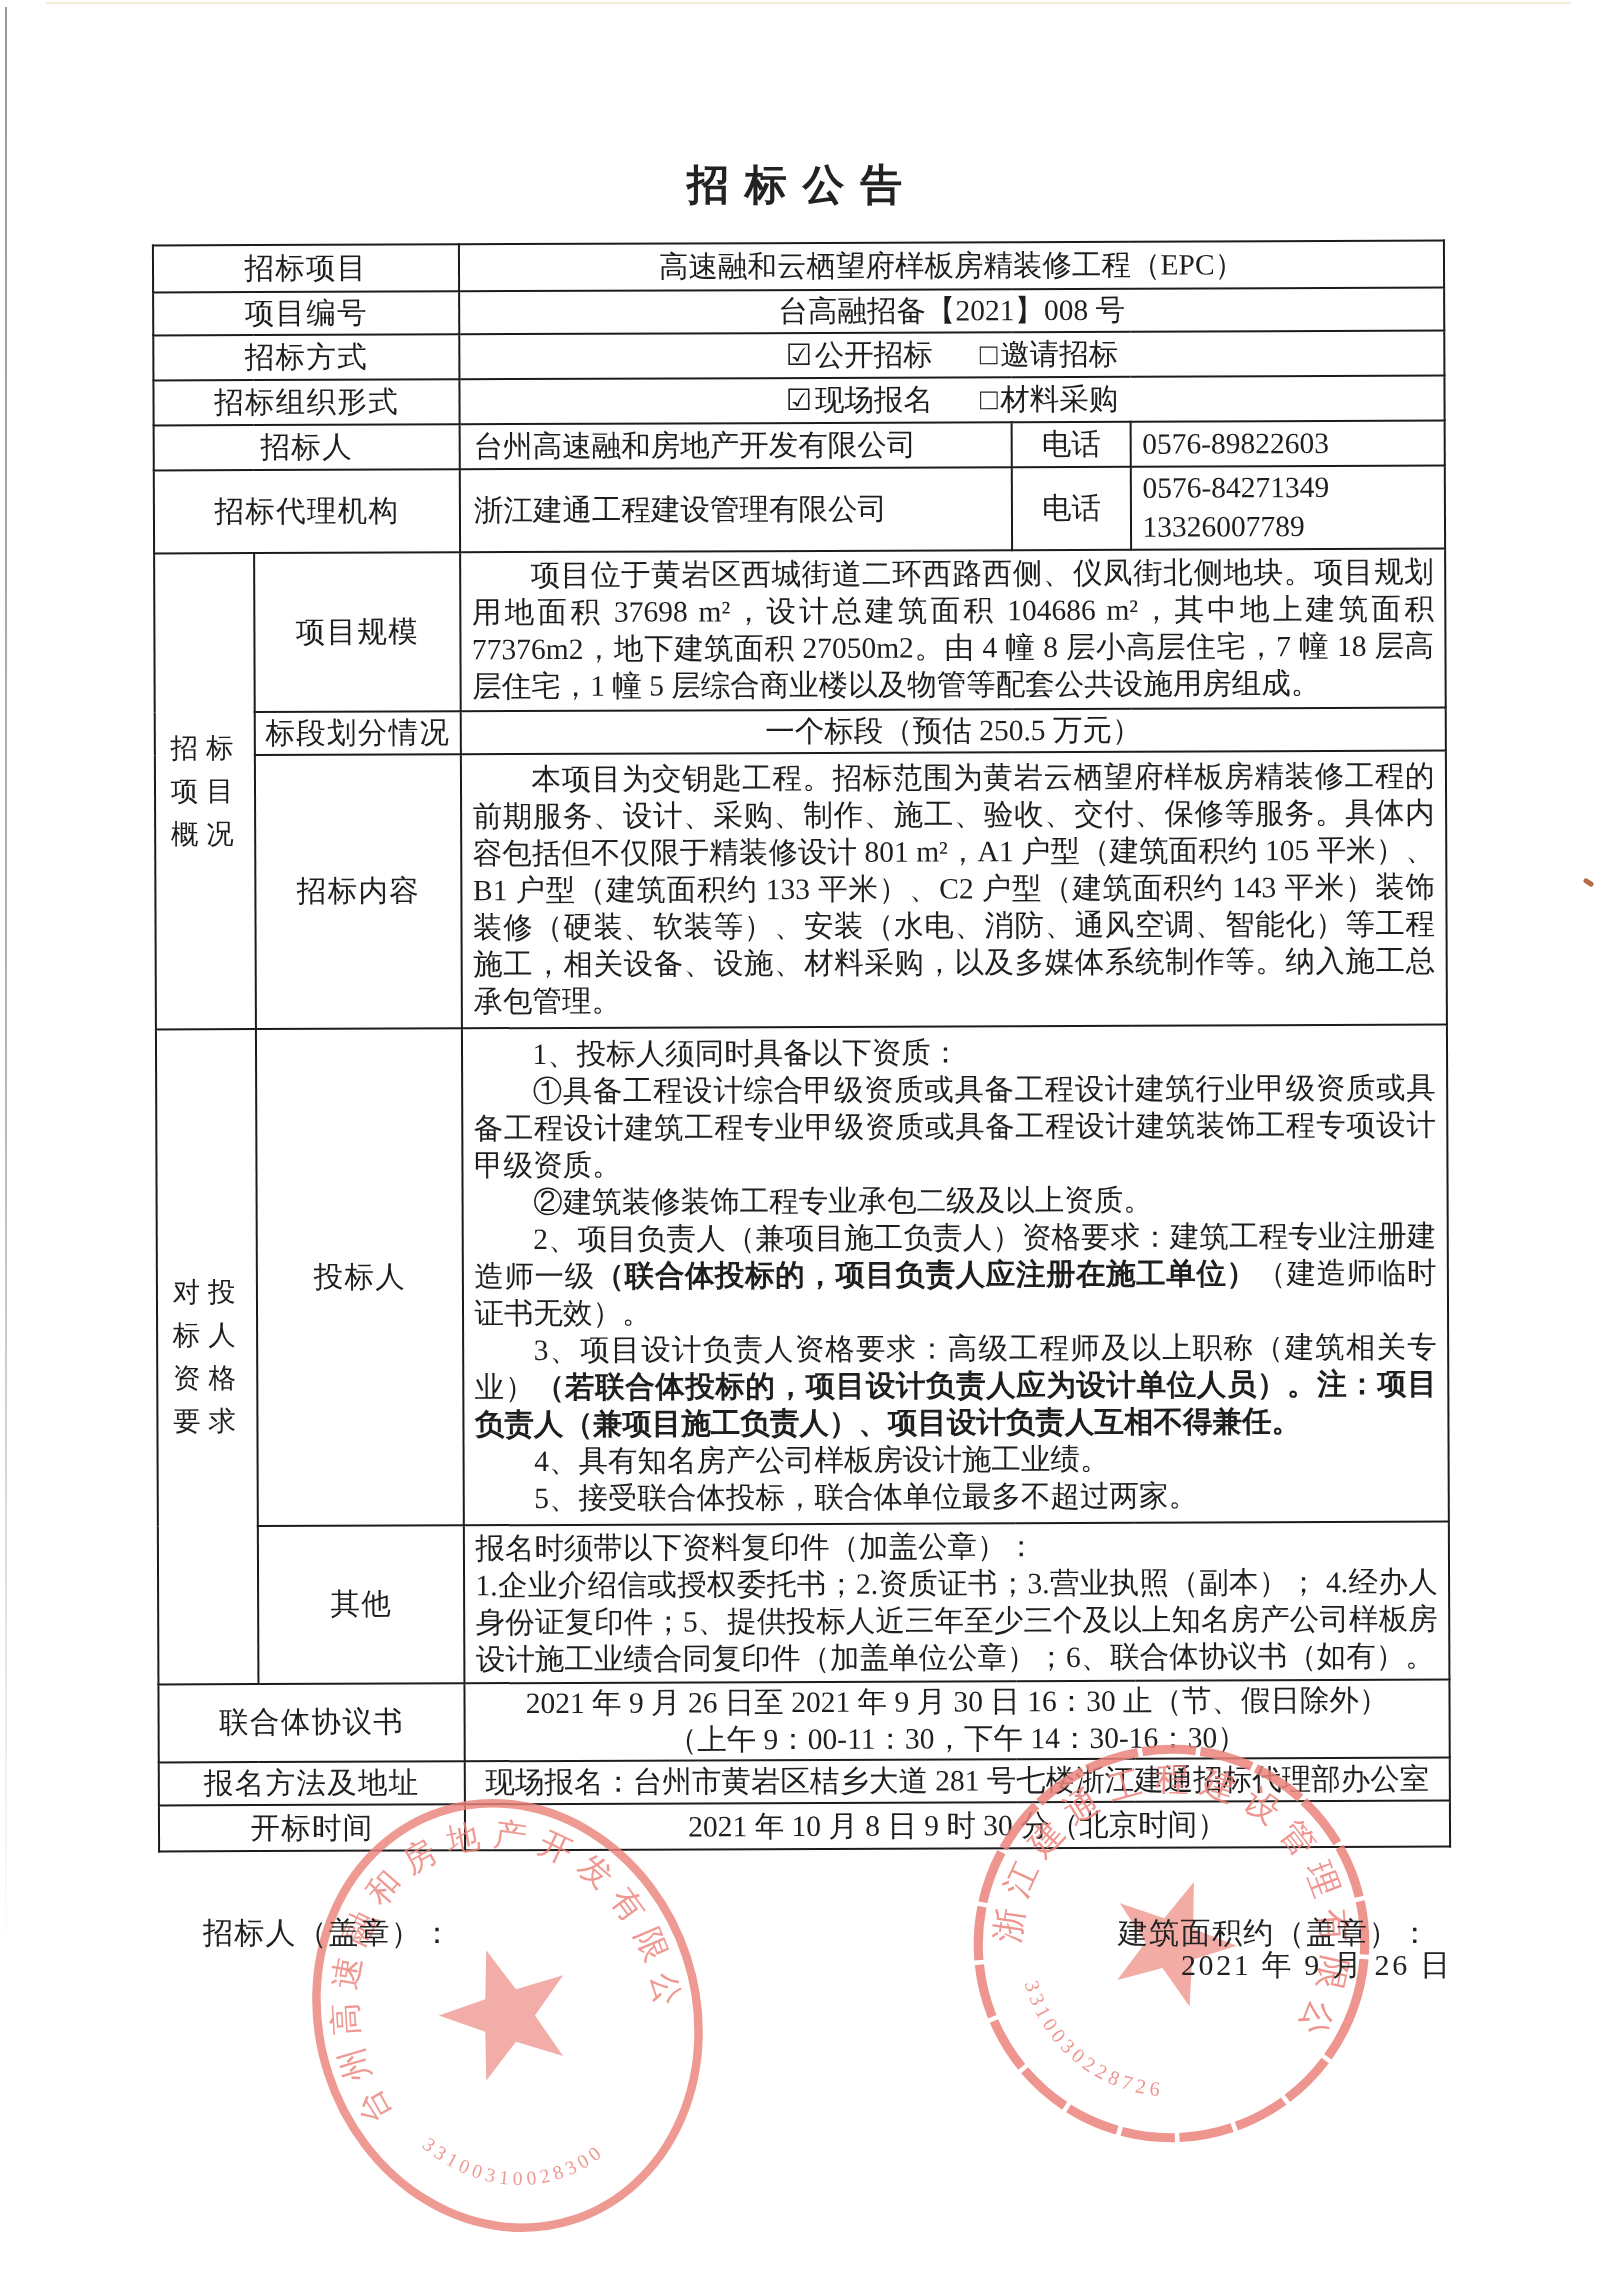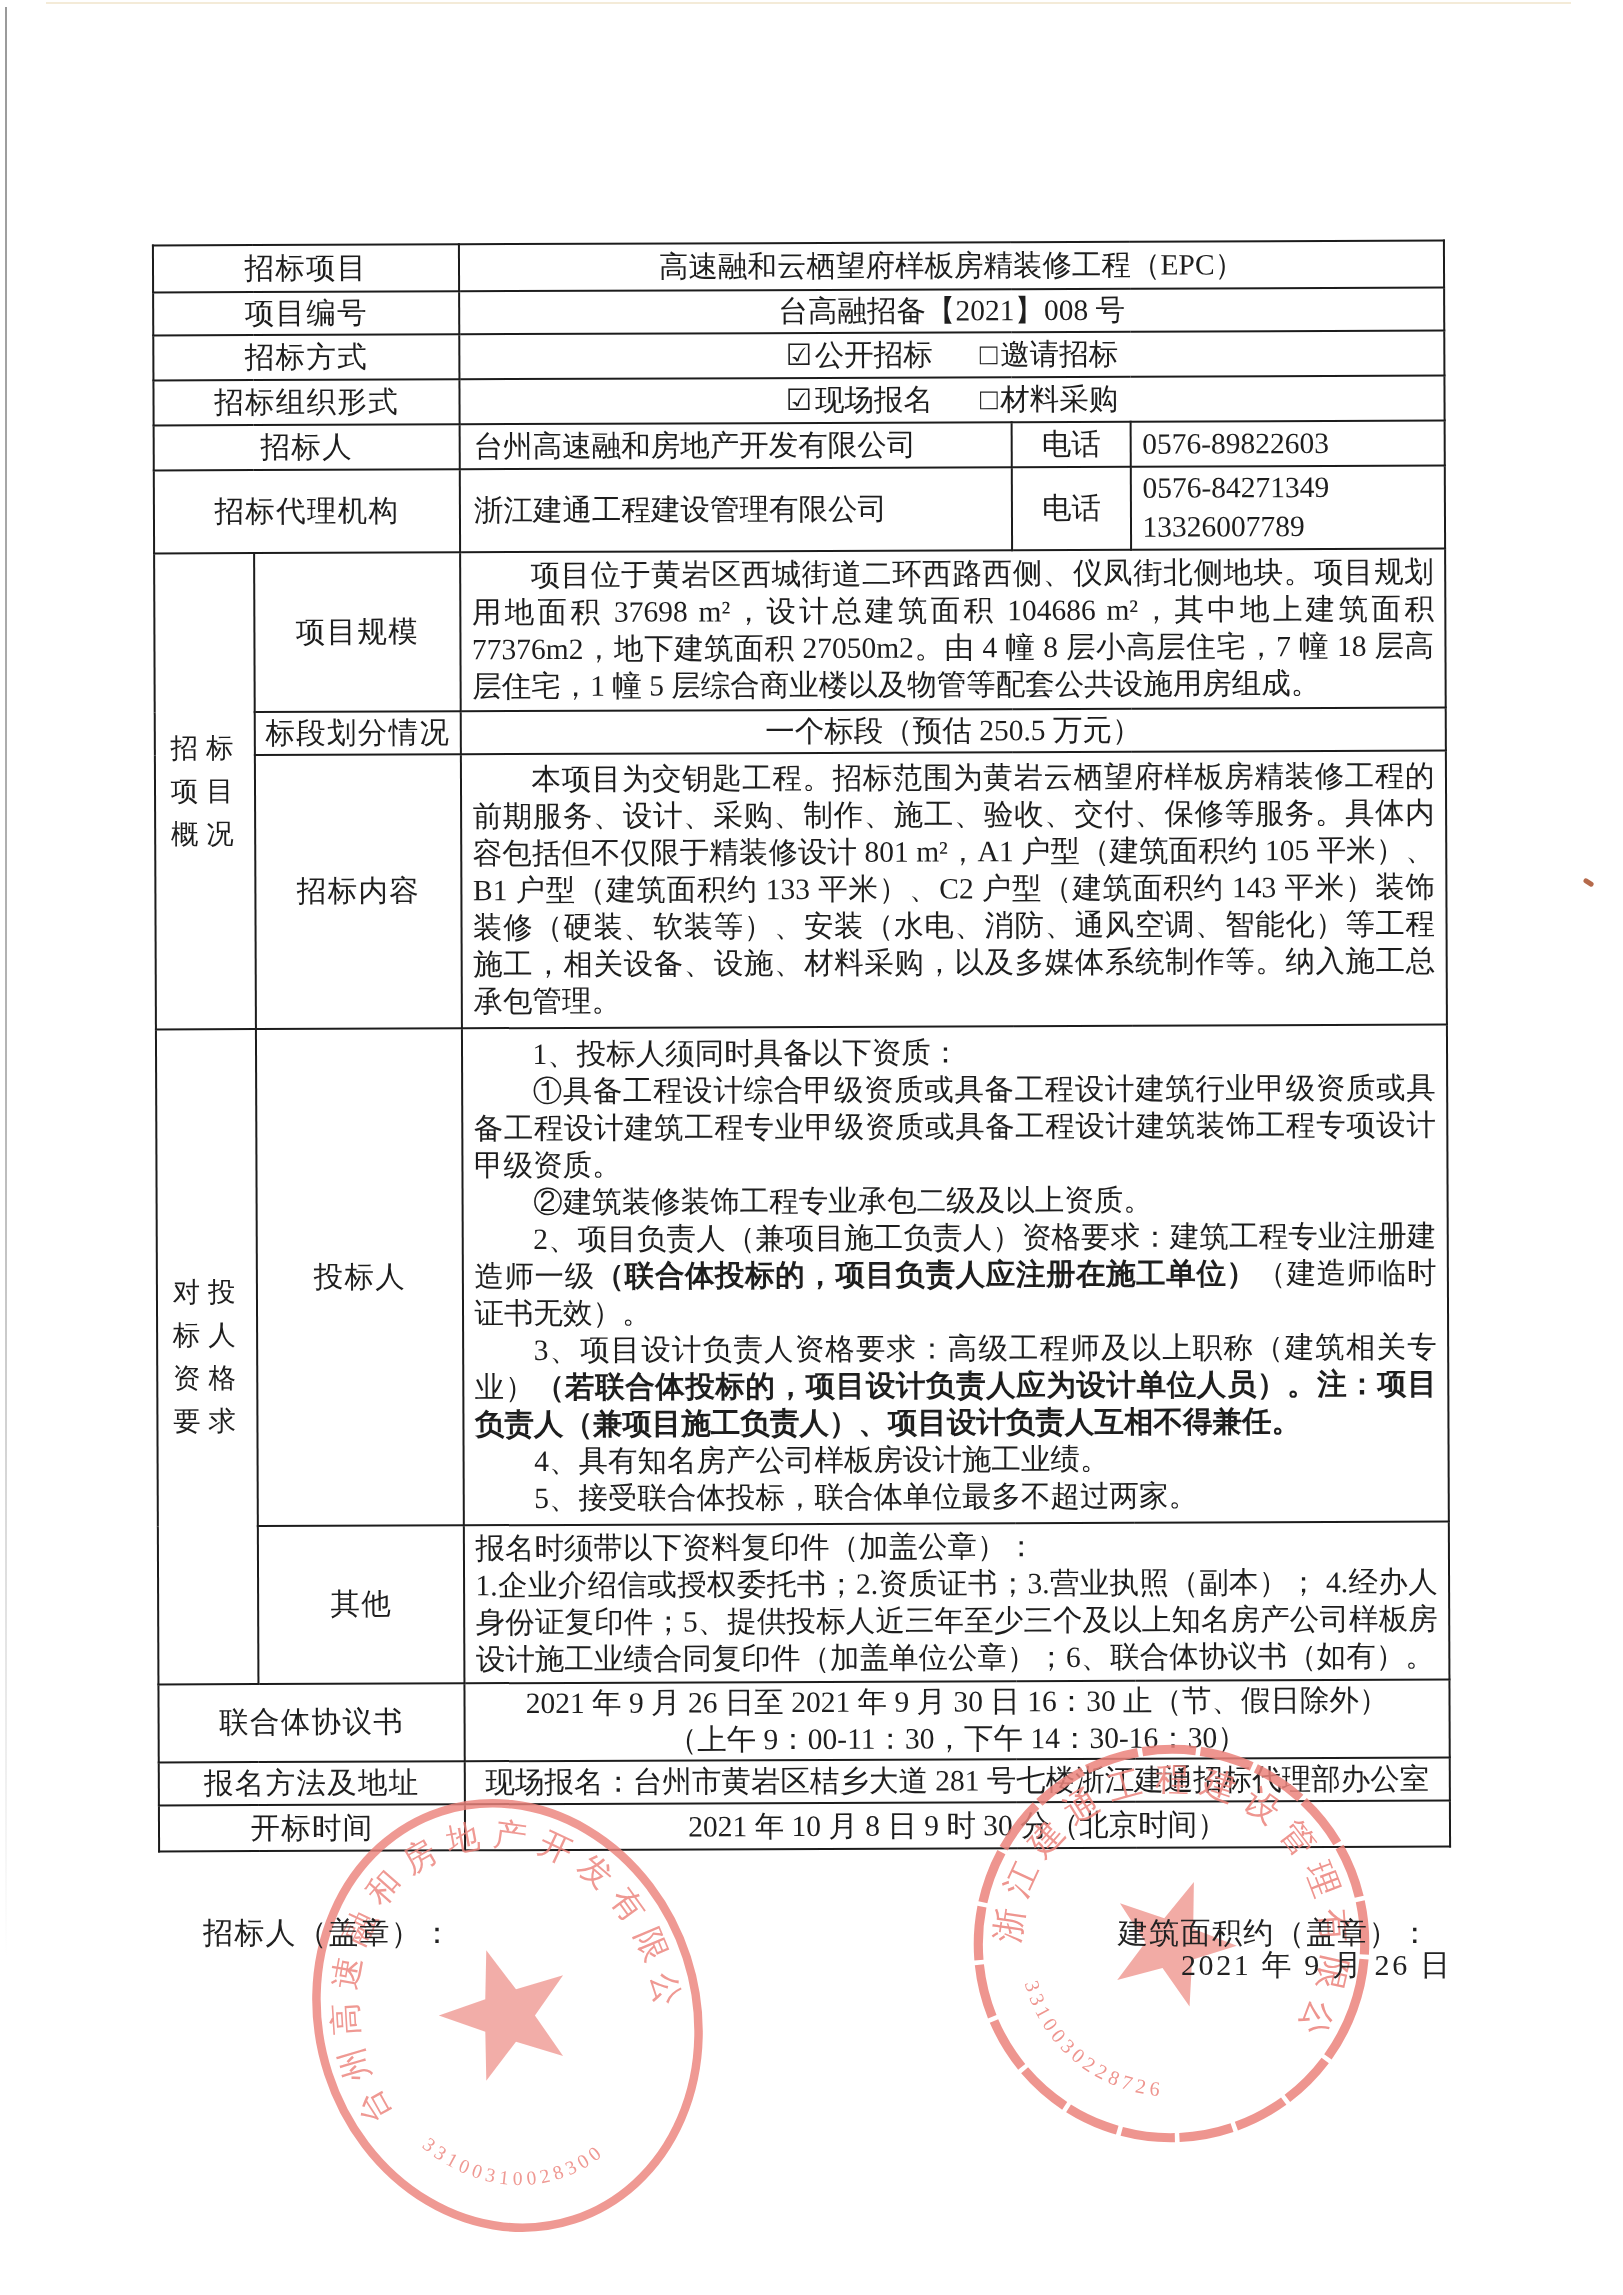--- a/index.html
+++ b/index.html
@@ -65,20 +65,21 @@
 </style>
 </head>
 <body>
 
 <div class="page">
 
   <div class="edge-line"></div>
   <div class="top-line"></div>
   <div class="speck"></div>
 
+  <div class="doc-title">招标公告</div>
 
   <div class="tbl-wrap">
   <table>
     <colgroup>
       <col style="width:100px">
           <col style="width:206px">
           <col style="width:552px">
           <col style="width:119px">
           <col style="width:314px">
     </colgroup>

